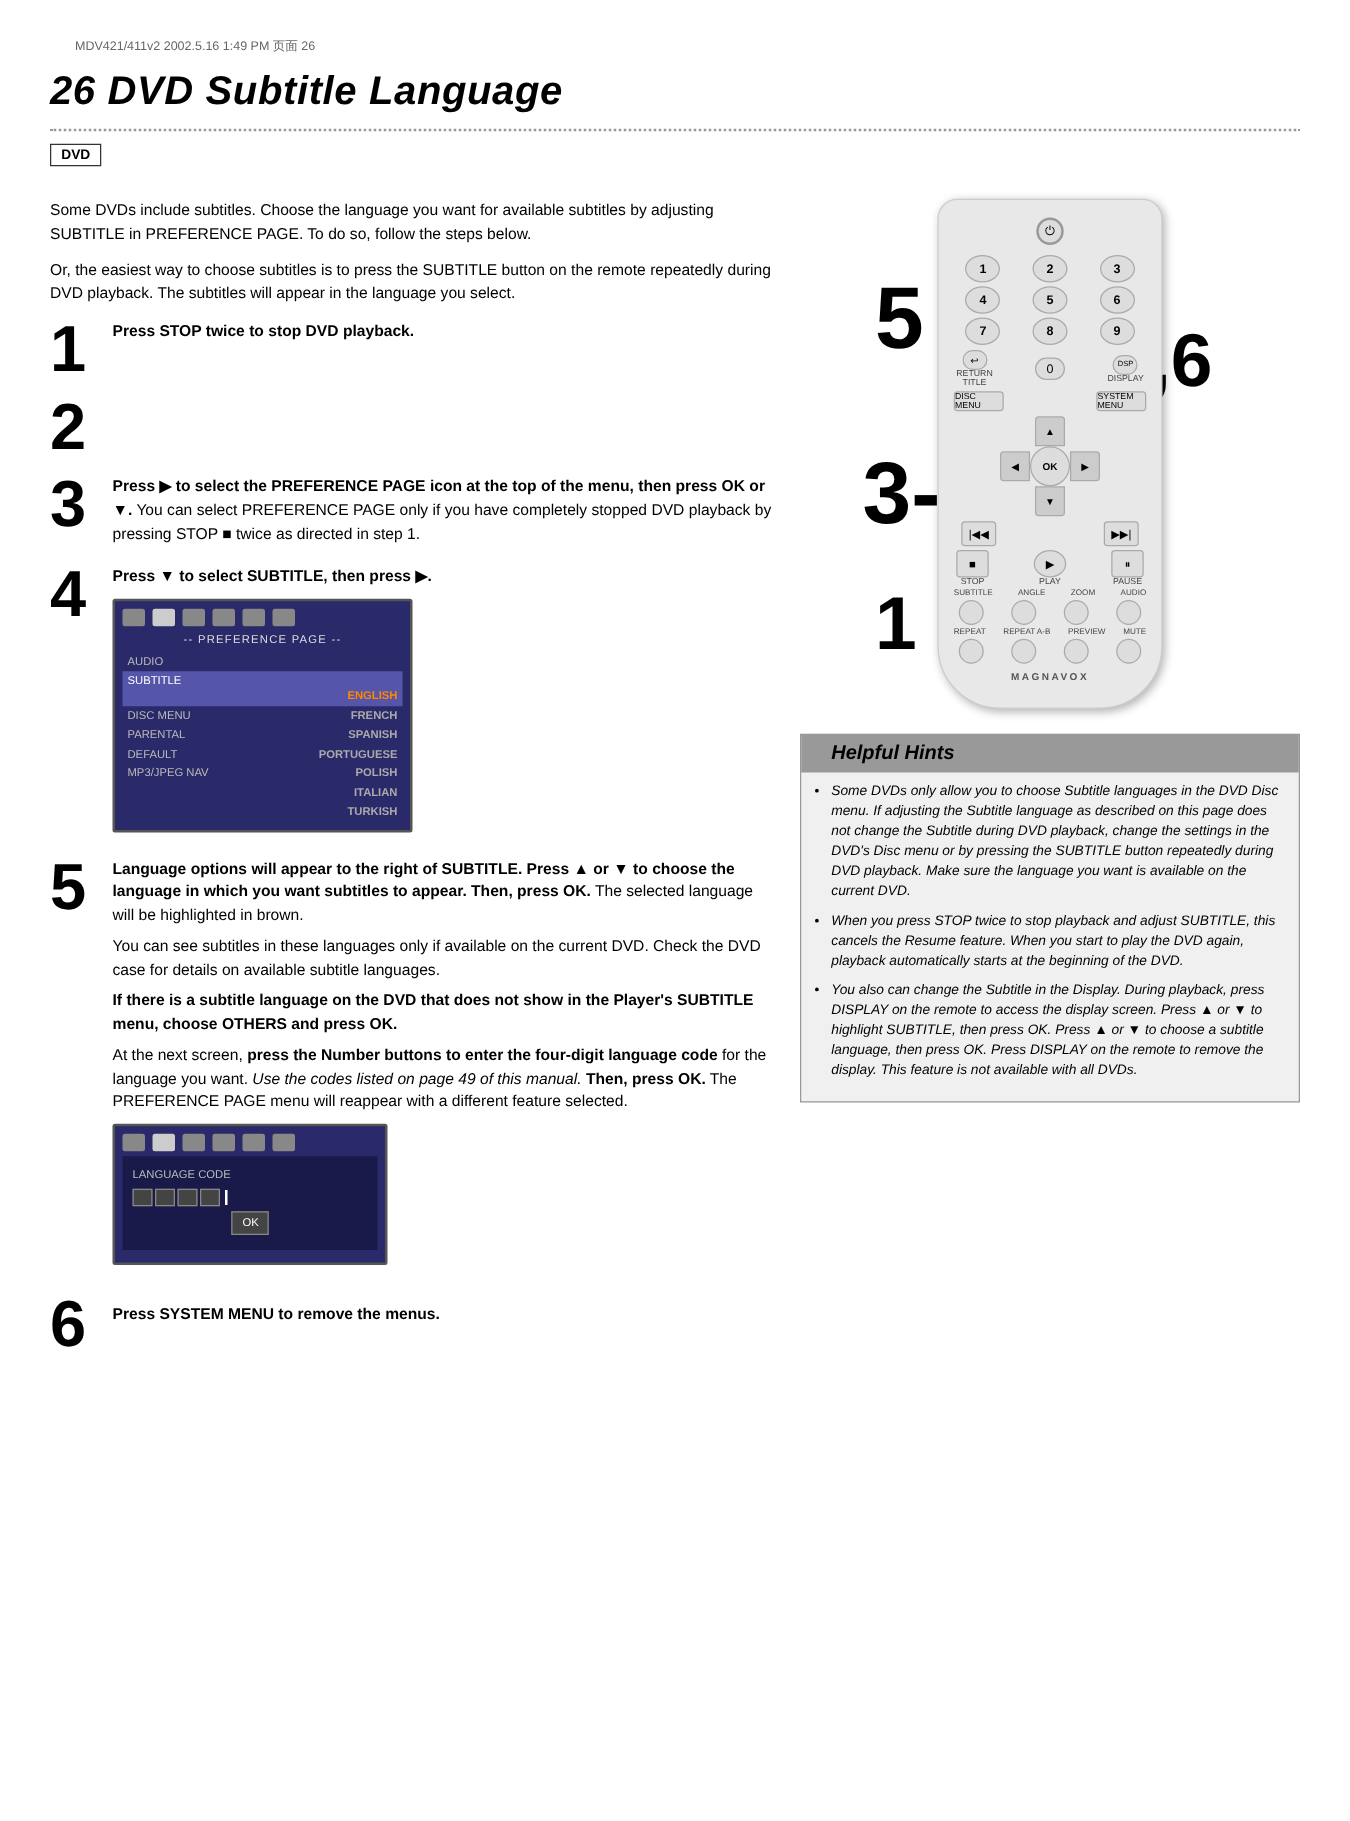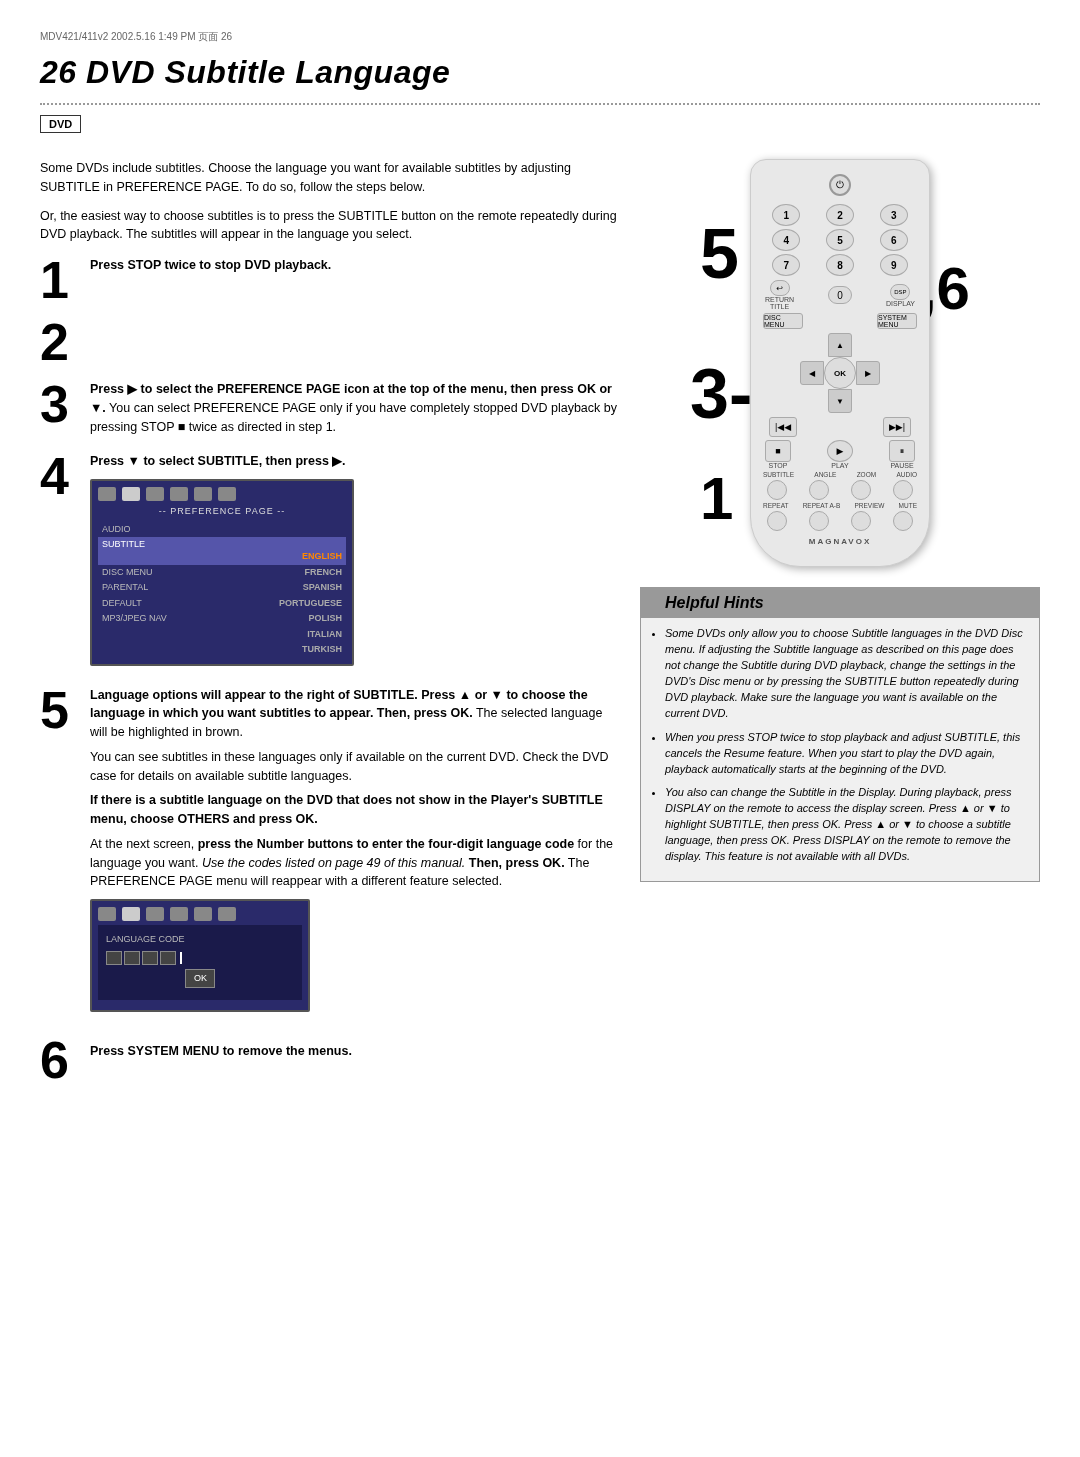--- a/index.html
+++ b/index.html
@@ -21,20 +21,21 @@
       padding: 30px 40px 40px 40px;
     }
 
     
     .header-bar {
       display: flex;
       justify-content: space-between;
       font-size: 10px;
       color: #666;
       margin-bottom: 10px;
+      margin-left: 20px;
     }
 
     
     .page-title {
       font-size: 32px;
       font-style: italic;
       font-weight: bold;
       margin-bottom: 12px;
       letter-spacing: 0.5px;
     }
@@ -107,21 +108,21 @@
 
     .step-content p { margin-bottom: 4px; }
 
     
     .screen-mockup {
       background: #2a2a6a;
       border: 2px solid #555;
       border-radius: 2px;
       padding: 6px;
       margin: 8px 0;
-      width: 264px;
+      width: 240px;
       font-size: 10px;
     }
 
     .screen-top-icons {
       display: flex;
       gap: 6px;
       margin-bottom: 4px;
       align-items: center;
     }
 

